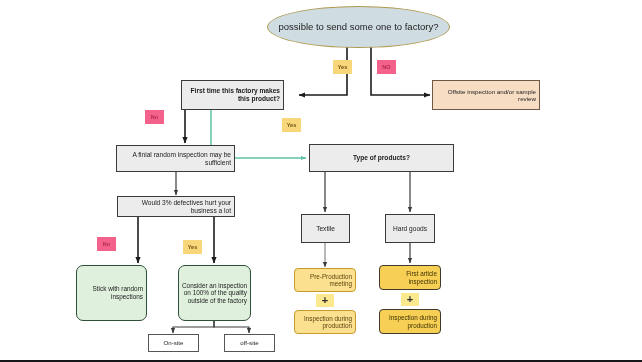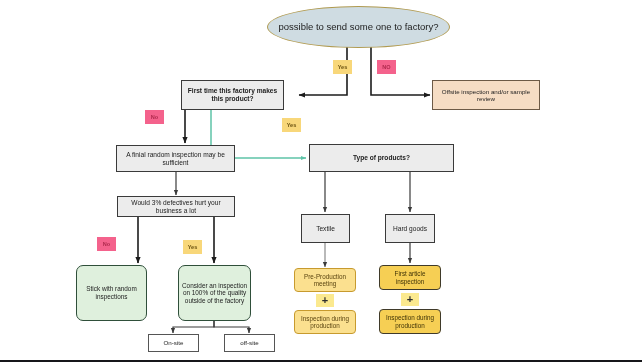--- a/index.html
+++ b/index.html
@@ -23,21 +23,21 @@
     top: 0;
     width: 642px;
     height: 362px;
   }
   .node {
     position: absolute;
     box-sizing: border-box;
     display: flex;
     align-items: center;
     justify-content: center;
-    text-align: center;
+    text-align: right;
     line-height: 1.18;
     color: #1c1c1c;
     z-index: 3;
   }
   .node span { display: block; padding: 0 3px; }
 
   
   .ellipse {
     border-radius: 50%;
     background: #cfdce2;

